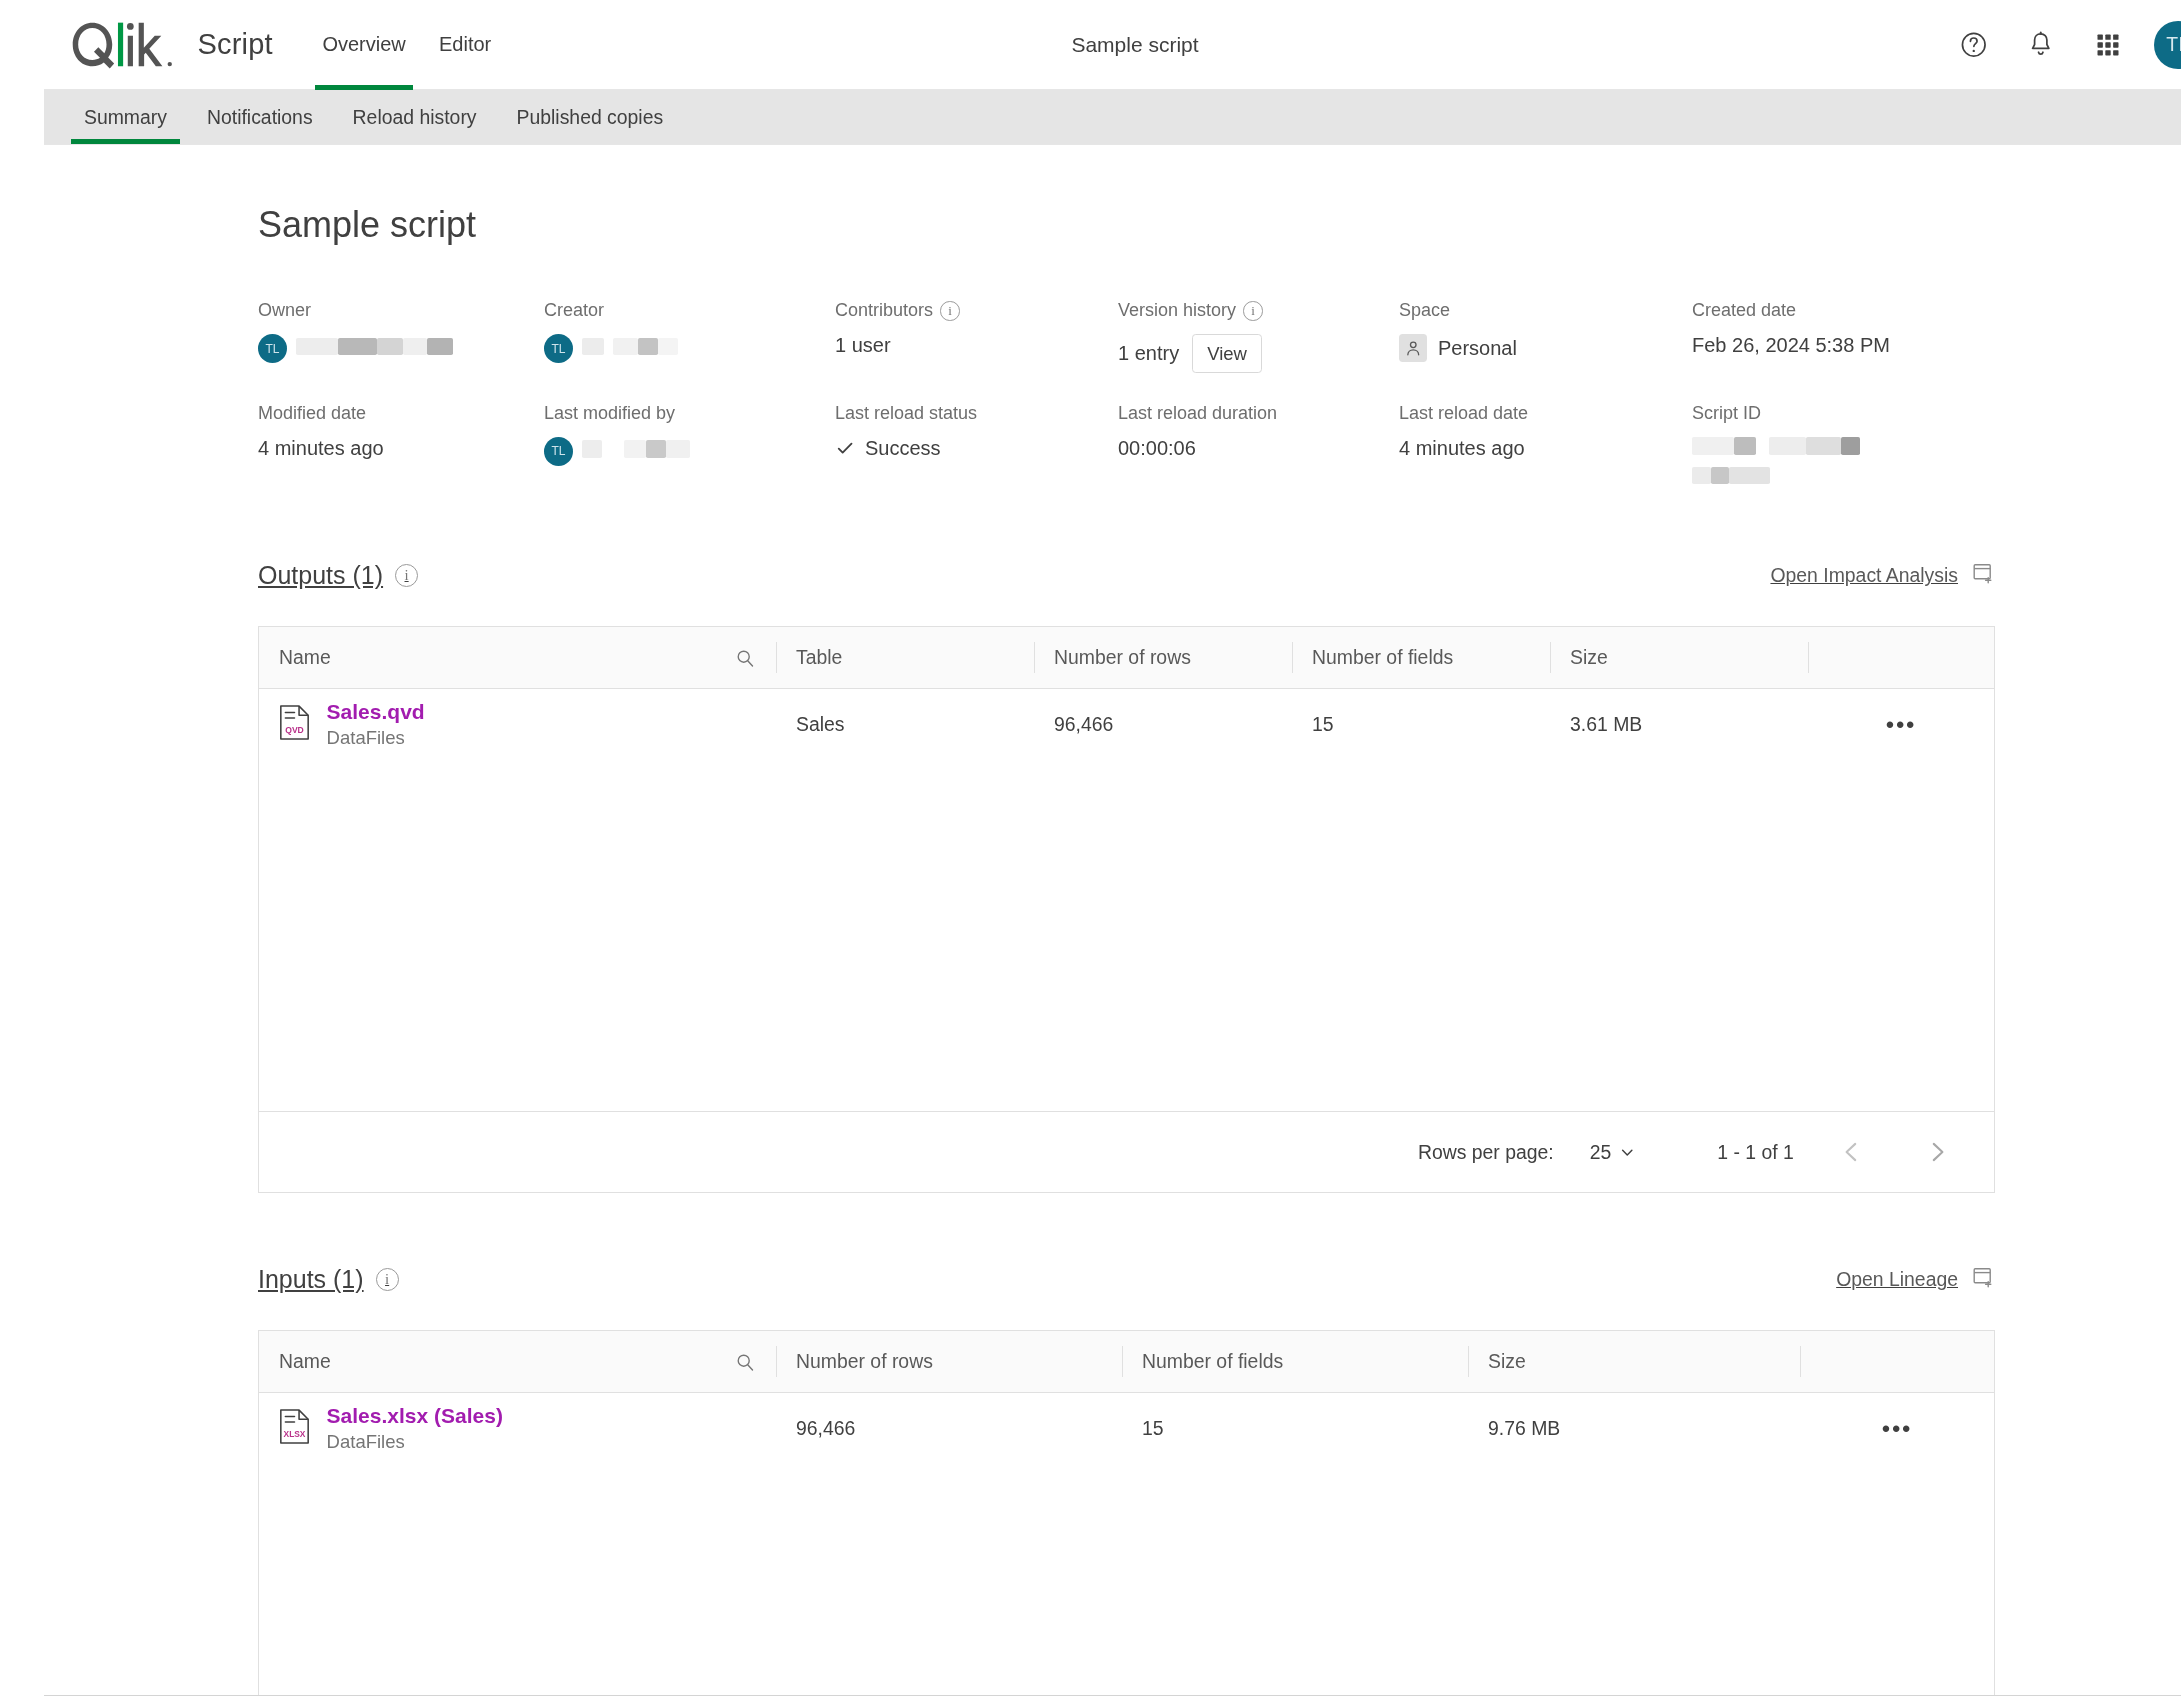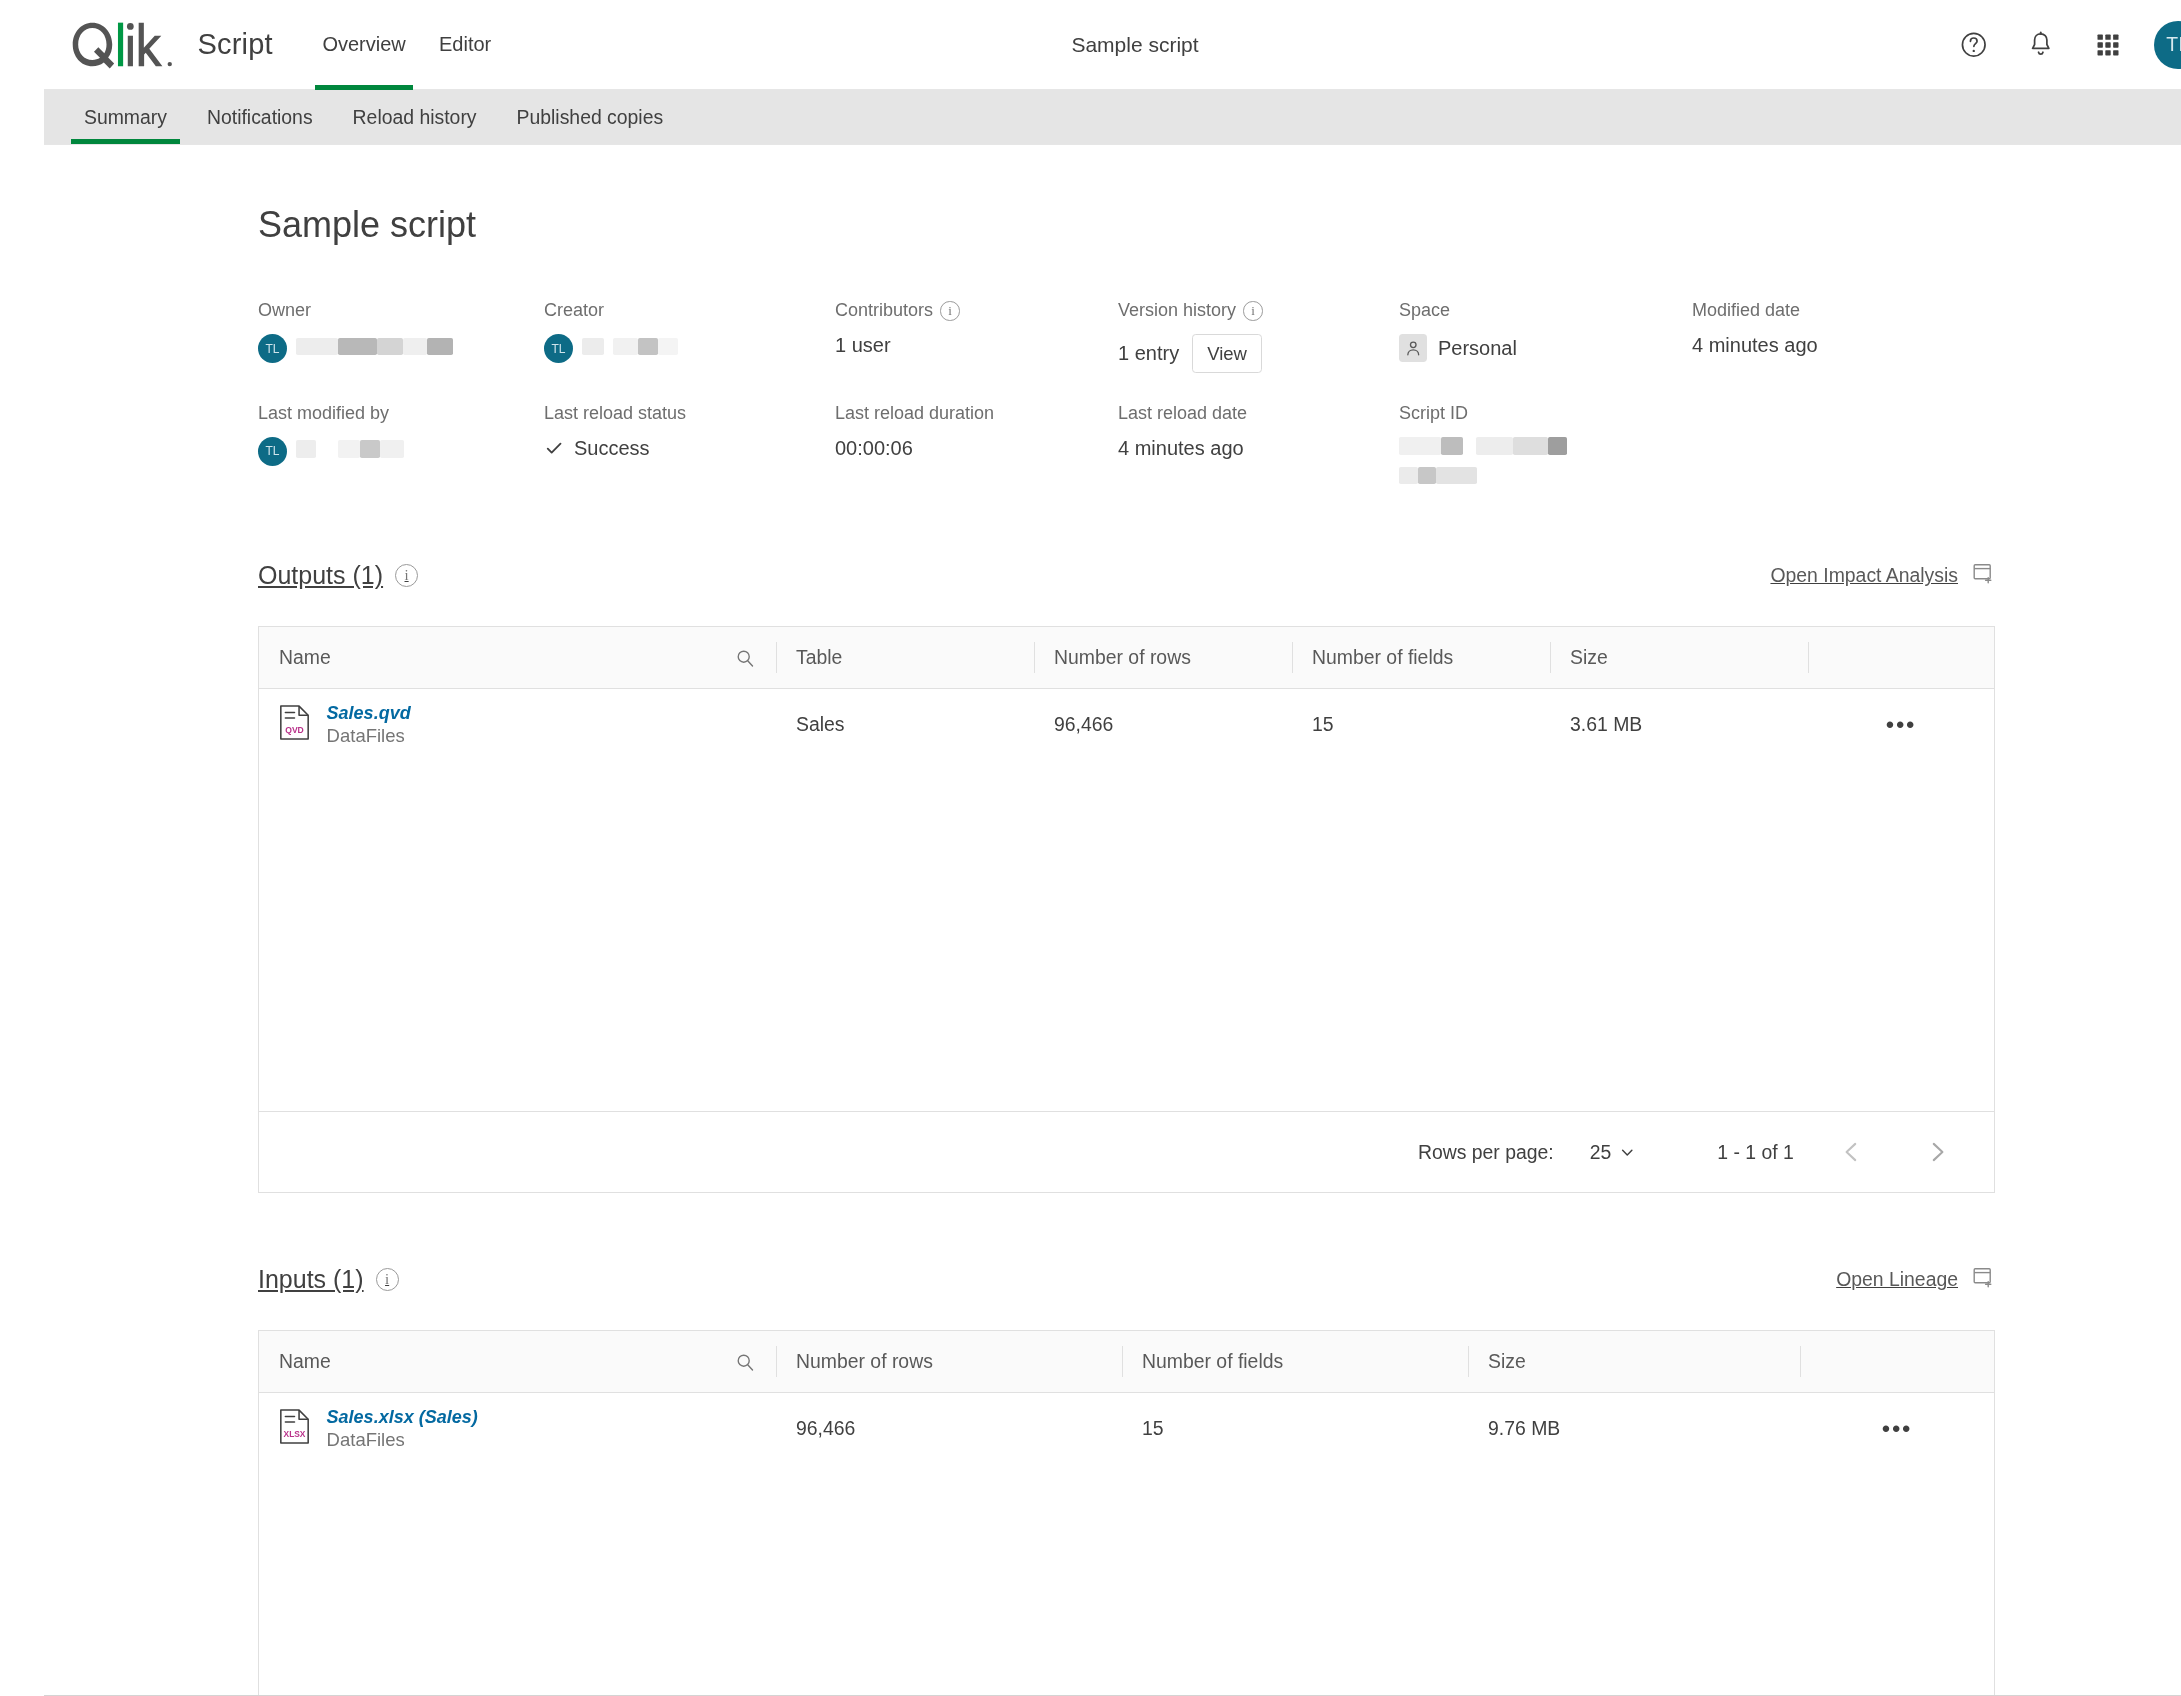--- a/index.html
+++ b/index.html
@@ -164,21 +164,21 @@
     content: ""; position: absolute; left: 0; top: 14.8px; bottom: 14.8px;
     width: 0.9px; background: #e0e0e0;
   }
   .th-inner { display: flex; align-items: center; }
   .search-ico { margin-left: auto; display: inline-flex; color: #757575; cursor: pointer; }
   tbody td {
     font-size: 19.4px; color: #404040; height: 72px; padding: 0 20px;
     vertical-align: middle;
   }
   .file-cell { display: flex; align-items: center; gap: 16.6px; }
-  .file-text .fname { font-size: 18px; color: #0369a1; font-weight: bold; line-height: 1.25; font-style: italic; }
+  .file-text .fname { font-size: 21px; color: #a21caf; font-weight: bold; line-height: 1.25; }
   .file-text .fsub { font-size: 18.5px; color: #757575; line-height: 1.3; }
   .row-dots { text-align: center; color: #404040; cursor: pointer; font-size: 24px; letter-spacing: 1.8px; }
   .spacer-area { height: 351px; }
   .inputs-spacer { height: 323px; }
   .pager {
     border-top: 0.9px solid #e0e0e0; height: 81px;
     display: flex; align-items: center; justify-content: flex-end;
     padding-right: 31px; gap: 16px;
   }
   .pager-label { font-size: 19.4px; color: #404040; }
@@ -344,20 +344,24 @@
             <span class="space-ico">
               <svg width="18.5" height="18.5" viewBox="0 0 24 24" fill="none" stroke="#595959" stroke-width="1.7">
                 <circle cx="12" cy="7.6" r="3.6"></circle>
                 <path d="M5 20.5c0-3.9 3.1-6.4 7-6.4s7 2.5 7 6.4" stroke-linecap="round"></path>
               </svg>
             </span>
             <span>Personal</span>
           </div>
         </div>
 
+        <div>
+          <div class="meta-label">Created date</div>
+          <div class="meta-value">Feb 26, 2024 5:38 PM</div>
+        </div>
 
         <div>
           <div class="meta-label">Modified date</div>
           <div class="meta-value">4 minutes ago</div>
         </div>
 
         <div>
           <div class="meta-label">Last modified by</div>
           <div class="meta-value">
             <span class="avatar-sm">

